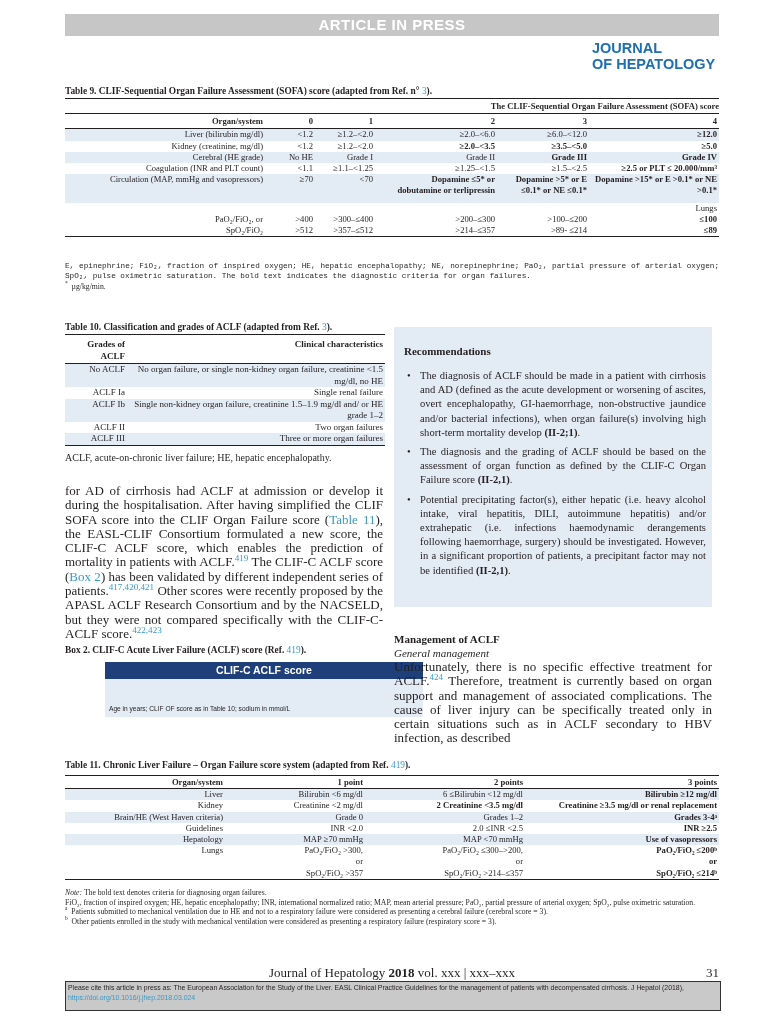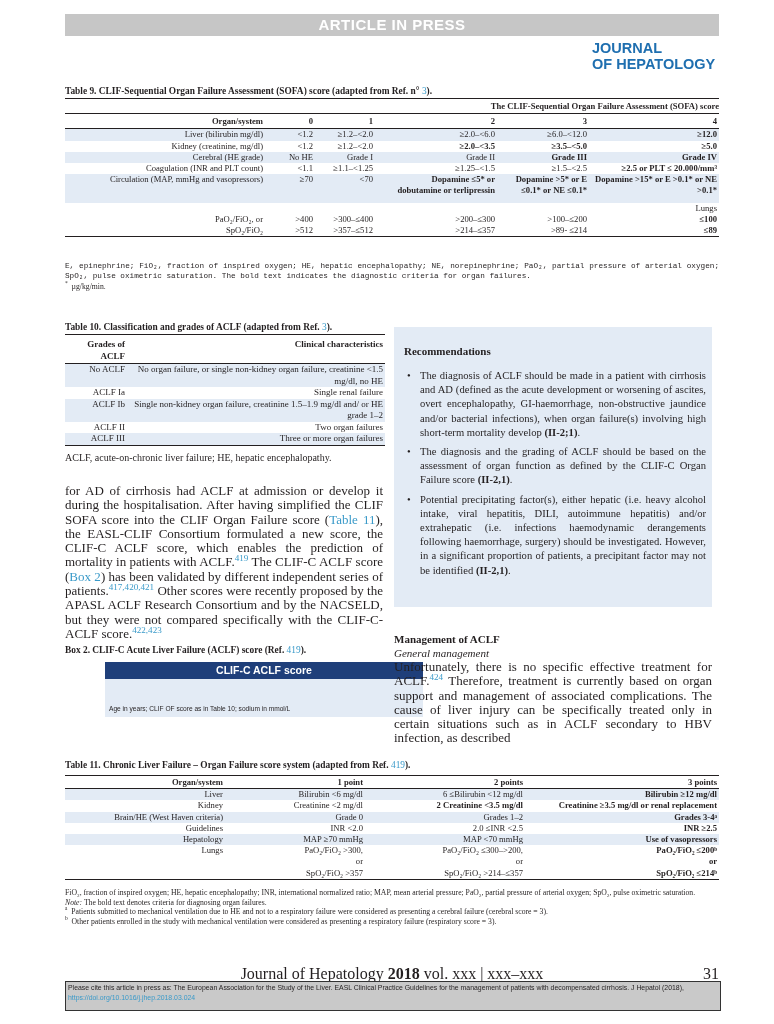--- a/index.html
+++ b/index.html
@@ -40,21 +40,21 @@
   .box2 .bh { background: #1f3f7a; color: #fff; font-family: "Liberation Sans", sans-serif; font-weight: bold;
               font-size: 10.5px; text-align: center; height: 17px; line-height: 17px; }
   .box2 .bb { background: #e3ebf5; height: 38px; position: relative; }
   .box2 .formula { position: absolute; left: 0; right: 0; top: 6px; text-align: center;
                    font-family: "Liberation Sans", sans-serif; font-weight: bold; font-size: 10.2px; }
   .box2 .note { position: absolute; left: 4px; top: 26px; font-family: "Liberation Sans", sans-serif; font-size: 6.6px; }
   .mgmt { left: 394px; top: 632px; width: 318px; }
   .t11 { left: 65px; top: 775px; width: 654px; }
   .t11 th { border-top: 1.6px solid #231f20; border-bottom: 1px solid #231f20; padding-top: 1px; }
   .t11 .last td { border-bottom: 1.6px solid #231f20; }
-  .pagefoot { left: 65px; top: 965px; width: 654px; font-size: 16px; }
+  .pagefoot { left: 65px; top: 965px; width: 654px; font-size: 13px; }
   .citebox { left: 65px; top: 981px; width: 650px; height: 26px; background: #c9c9c9;
              border: 1.5px solid #333; font-family: "Liberation Sans", sans-serif; font-size: 6.9px;
              line-height: 10px; padding: 1px 2px; }
   .citebox a { color: #3a9ac9; text-decoration: none; }
 </style>
 </head>
 <body>
 
 <div class="abs banner">ARTICLE IN PRESS</div>
 <div class="abs journal">
@@ -276,22 +276,22 @@
         </td>
     <td class="r b">
           <div>PaO₂/FiO₂ ≤200ᵇ</div>
           <div>or</div>
           <div>SpO₂/FiO₂ ≤214ᵇ</div>
         </td>
   </tr>
 </tbody>
   </table>
 <div class="abs foot" style="left:65px; top:888px; width:654px;">
+  <div><i>Note:</i><span> The bold text denotes criteria for diagnosing organ failures.</span></div>
   <div>FiO₂, fraction of inspired oxygen; HE, hepatic encephalopathy; INR, international normalized ratio; MAP, mean arterial pressure; PaO₂, partial pressure of arterial oxygen; SpO₂, pulse oximetric saturation.</div>
-  <div><i>Note:</i><span> The bold text denotes criteria for diagnosing organ failures.</span></div>
   <div><sup>a</sup>&nbsp;&nbsp;<span>Patients submitted to mechanical ventilation due to HE and not to a respiratory failure were considered as presenting a cerebral failure (cerebral score = 3).</span></div>
   <div><sup>b</sup>&nbsp;&nbsp;<span>Other patients enrolled in the study with mechanical ventilation were considered as presenting a respiratory failure (respiratory score = 3).</span></div>
 </div>
 
 <div class="abs pagefoot">
   <div style="text-align:center;"><span>Journal of Hepatology </span><b>2018</b><span> vol. xxx | xxx–xxx</span></div>
   <div style="position:absolute; right:0; top:0;">31</div>
 </div>
 <div class="abs citebox"><span>Please cite this article in press as: The European Association for the Study of the Liver.  EASL Clinical Practice Guidelines for the management of patients with decompensated cirrhosis. J Hepatol (2018), </span><a>https://doi.org/10.1016/j.jhep.2018.03.024</a></div>
 

